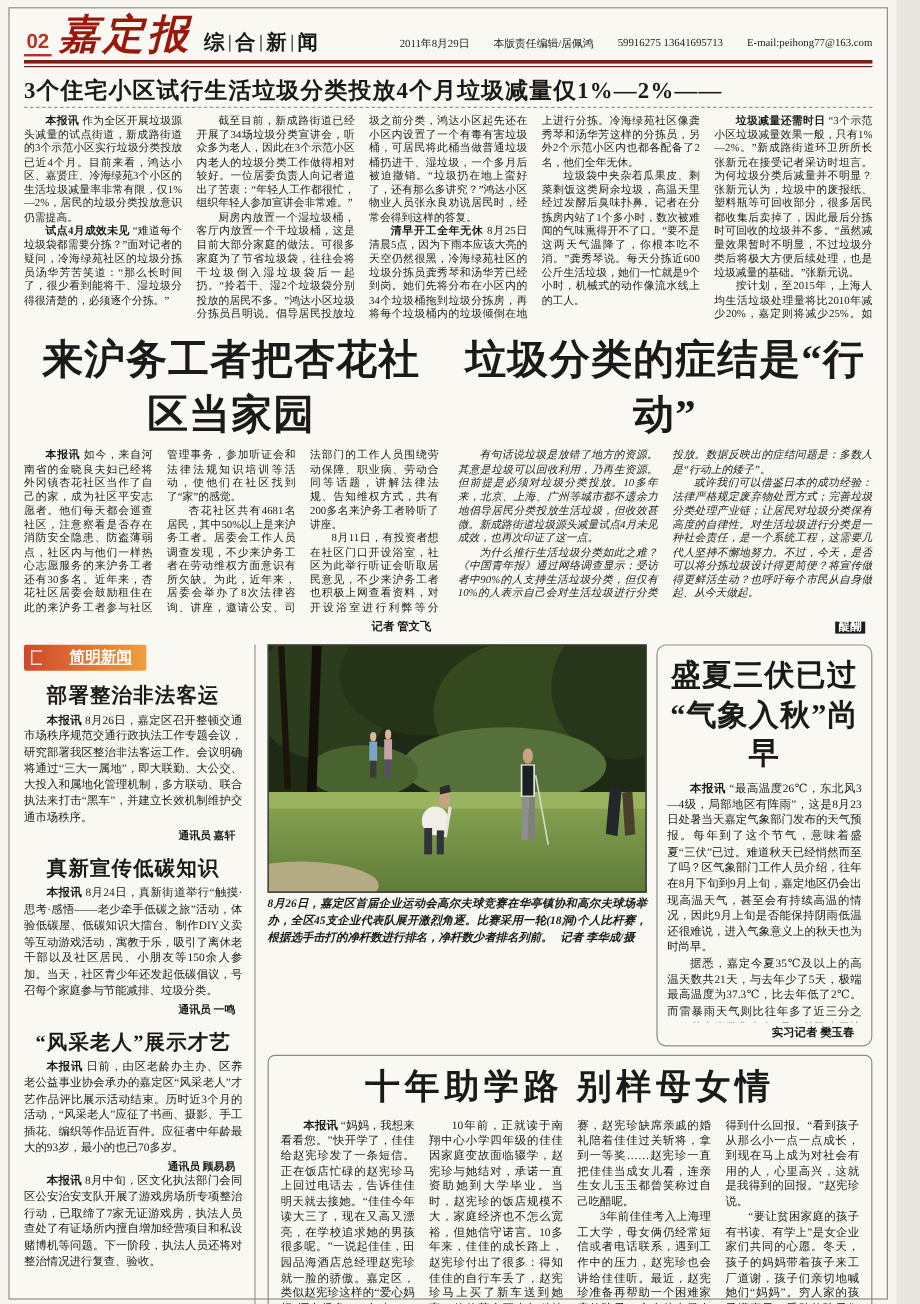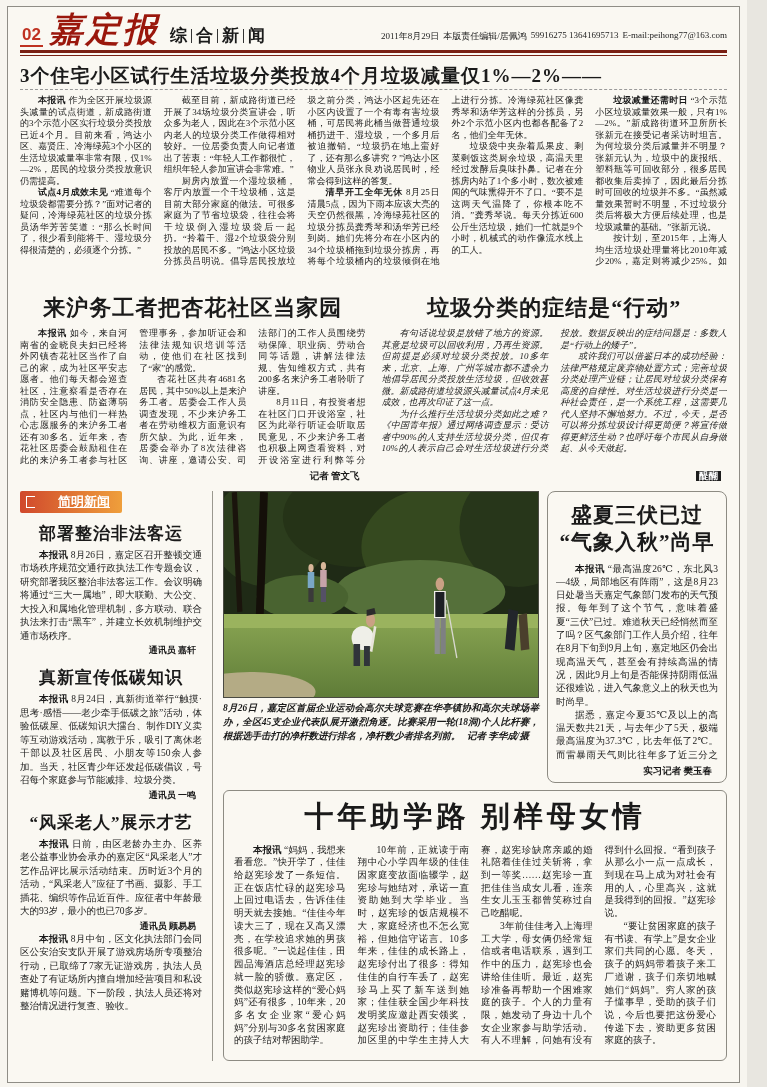--- a/index.html
+++ b/index.html
@@ -7,35 +7,35 @@
         font-family:"Liberation Serif","DejaVu Serif",serif;color:#1a1a1a;}
   .inner{position:absolute;top:6px;left:7px;right:7px;bottom:4px;border:1px solid #8f8d86;
          padding:6px 12px 4px;box-sizing:border-box;background:#faf8f2;}
   
   .masthead{display:flex;align-items:flex-end;}
   .page-num{color:#bf3222;font-size:17px;font-weight:bold;border-bottom:2px solid #bf3222;
             padding:0 2px;margin-right:6px;font-family:"Liberation Sans",sans-serif;}
   .paper-logo{font-size:34px;font-weight:900;font-style:italic;color:#9a170c;letter-spacing:3px;line-height:1;}
   .section{display:flex;align-items:center;margin-left:10px;font-weight:900;font-size:17px;gap:4px;}
   .section .bar{width:1px;height:14px;background:#333;display:inline-block;}
-  .mh-right{margin-left:auto;display:flex;gap:4px;font-size:9px;padding-bottom:4px;color:#222;}
+  .mh-right{margin-left:auto;display:flex;gap:20px;font-size:9px;padding-bottom:4px;color:#222;}
   .mh-rule{margin-top:3px;border-top:3px solid #7a2014;border-bottom:1px solid #7a2014;height:2px;}
   
   .kicker{font-size:19px;font-weight:bold;margin:7px 0 0;letter-spacing:1px;}
   .headline{font-size:44px;font-weight:900;text-align:center;letter-spacing:5px;margin:2px 0 5px;line-height:1.15;}
   .dash-rule{border-top:1px dashed #9a9a9a;margin:0 0 5px;}
   .cols{column-gap:12px;font-size:9px;line-height:1.28;text-align:justify;overflow:hidden;}
   .cols p{margin:0;text-indent:2em;}
   .cols p b{letter-spacing:0;}
   .cols5{column-count:5;height:176px;}
   .byline{text-align:right;font-weight:bold;font-size:9.5px;margin:2px 6px 0 0;}
   
   .row2{display:flex;gap:16px;margin-top:6px;}
   .row2 article{flex:1;min-width:0;}
-  .row2 h2{font-size:22px;font-weight:900;text-align:center;margin:16px 0 5px;letter-spacing:1px;}
+  .row2 h2{font-size:34px;font-weight:900;text-align:center;margin:0 0 5px;letter-spacing:1px;}
   .cols3{column-count:3;height:140px;}
   .cols2{column-count:2;height:140px;}
   .kai{font-style:italic;}
   .author-box{background:#1d1d1d;color:#fff;padding:0 3px;font-style:normal;margin-top:16px;}
   
   .lower{display:flex;gap:10px;margin-top:8px;}
   .sidebar{width:182px;flex:0 0 182px;border-right:1px solid #9a988f;padding-right:10px;overflow:hidden;}
   .briefs-label{display:inline-flex;align-items:center;gap:23px;background:linear-gradient(90deg,#d0482c,#ef9f3b);
                 color:#fff;font-size:13px;font-weight:bold;padding:2px 12px 2px 6px;border-radius:2px;
                 font-family:"Liberation Sans",sans-serif;text-decoration:underline;}
@@ -45,21 +45,21 @@
   .brief .byline{font-size:9px;margin-top:1px;}
   .main-lower{flex:1;min-width:0;display:flex;flex-direction:column;gap:7px;}
   .row-a{display:flex;gap:8px;}
   .photo-block{flex:1;min-width:0;margin:0;font-style:italic;}
   .photo{height:205px;border:1px solid #4a4a42;overflow:hidden;background:#2c3a22;}
   .photo svg{display:block;width:100%;height:100%;}
   figcaption{font-size:9.5px;font-weight:bold;line-height:1.45;margin-top:4px;text-align:justify;}
   figcaption b{margin-left:4px;white-space:nowrap;}
   .weather{width:180px;flex:0 0 180px;border:1px solid #8d8b83;border-radius:8px;
            padding:8px 8px 4px;box-sizing:border-box;}
-  .weather h2{font-size:21px;font-weight:900;text-align:center;margin:2px 0 6px;line-height:1.3;letter-spacing:1px;}
+  .weather h2{font-size:25px;font-weight:900;text-align:center;margin:2px 0 6px;line-height:1.3;letter-spacing:1px;}
   .w-body{overflow:hidden;height:200px;}
   .w-body p{font-size:9.5px;line-height:1.4;text-align:justify;margin:0;text-indent:2em;}
   
   .feature{border:1px solid #8d8b83;border-radius:6px;padding:5px 10px 4px;}
   .feature h2{font-size:29px;font-weight:900;text-align:center;margin:1px 0 7px;letter-spacing:4px;}
   .cols4{column-count:4;height:212px;font-size:9.5px;line-height:1.34;}
 </style>
 </head>
 <body>
 

